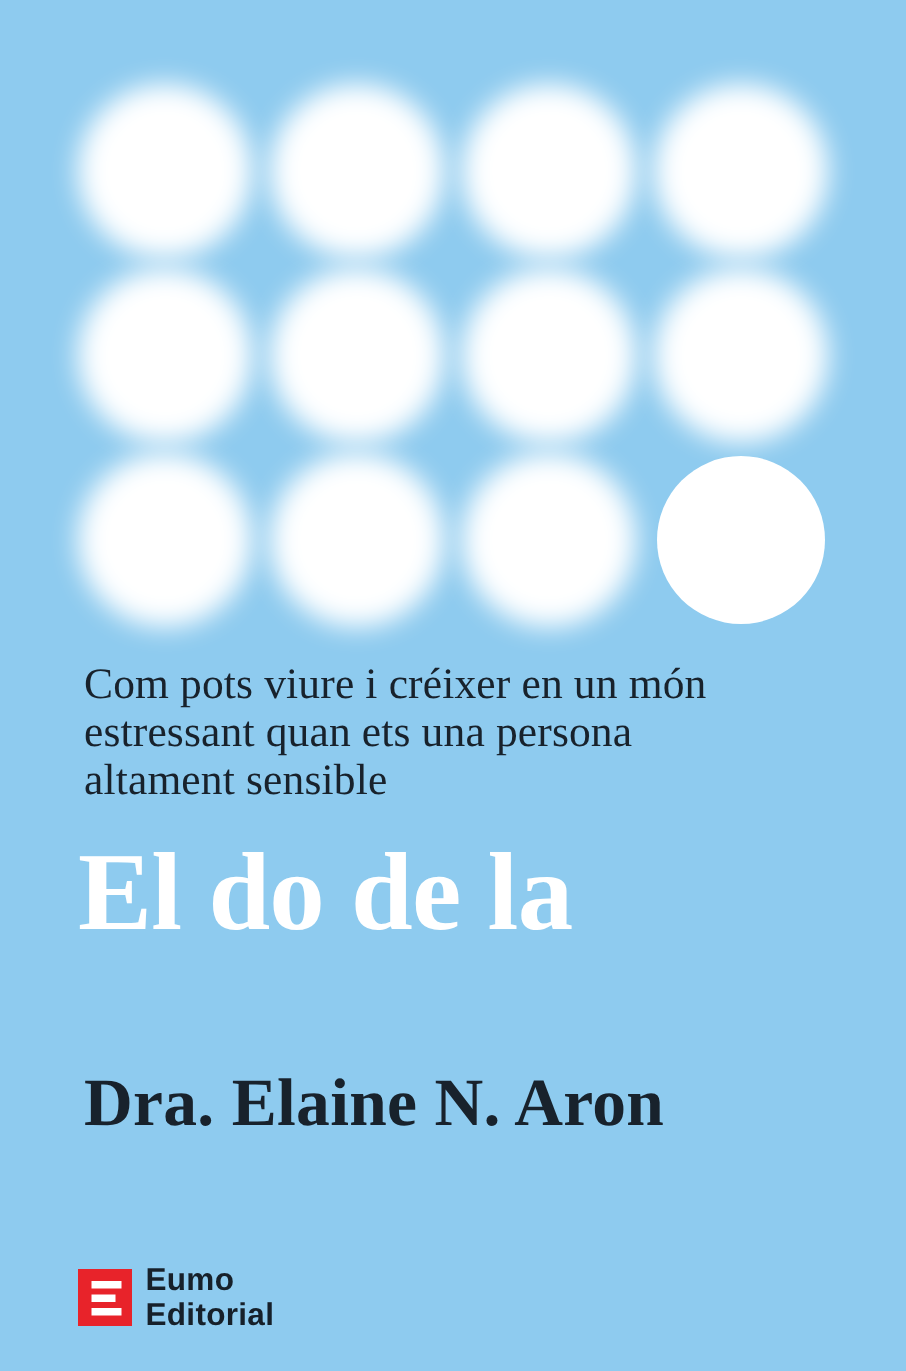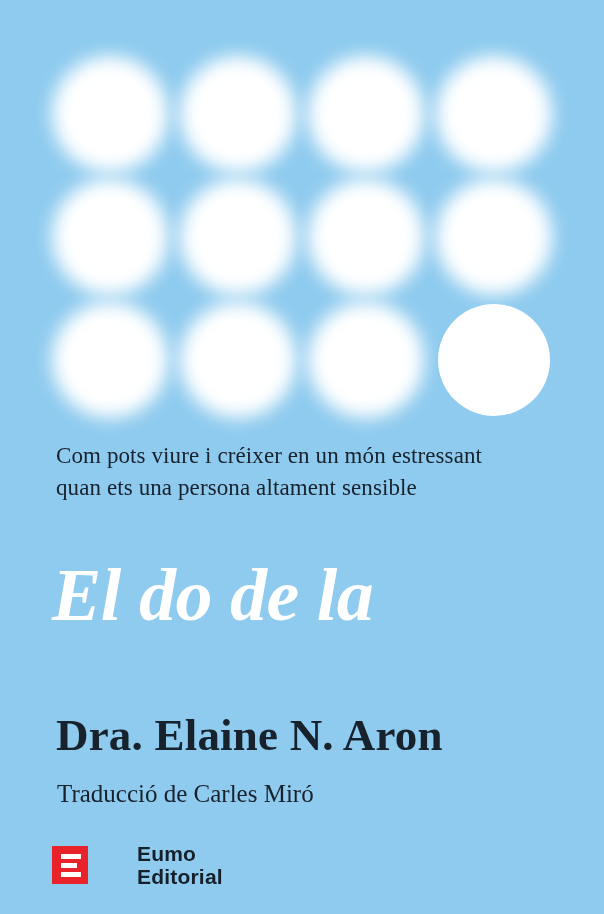--- a/index.html
+++ b/index.html
@@ -43,39 +43,38 @@
     height: 112px;
   }
 
   
   .subtitle {
     position: absolute;
     left: 56px;
     top: 440px;
     width: 470px;
     font-family: "Liberation Serif", serif;
-    font-size: 23px;
+    font-size: 29px;
     line-height: 32px;
     color: #18222c;
     letter-spacing: 0.1px;
   }
 
   
   .title {
     position: absolute;
     left: 52px;
     top: 556px;
     width: 520px;
     font-family: "Liberation Serif", serif;
     font-weight: bold;
     font-size: 74px;
     line-height: 78px;
     color: #ffffff;
     letter-spacing: -0.5px;
-    font-style: italic;
   }
 
   
   .author {
     position: absolute;
     left: 56px;
     top: 712px;
     width: 520px;
     font-family: "Liberation Serif", serif;
     font-weight: bold;
@@ -122,21 +121,20 @@
   .pub-mark .bar.b1 { top: 8px; }
   .pub-mark .bar.b2 { top: 17px; width: 16px; }
   .pub-mark .bar.b3 { top: 26px; }
   .pub-text {
     font-family: "Liberation Sans", sans-serif;
     font-weight: bold;
     font-size: 21px;
     color: #16202a;
     letter-spacing: 0.2px;
     line-height: 23px;
-    margin-left: 40px;
   }
 </style>
 </head>
 <body>
 
 <div class="cover">
 
   <div class="dot-grid">
     <div class="dot" style="left:0px;   top:0px;"></div>
     <div class="dot" style="left:128px; top:0px;"></div>
@@ -155,21 +153,20 @@
   </div>
 
   <div class="subtitle">Com pots viure i créixer en un món estressant quan ets una persona altament sensible</div>
 
   <div class="title">
     <div>El do de la</div>
   </div>
 
   <div class="author">Dra. Elaine N. Aron</div>
 
-  <div class="translator">Traducció de Carles Miró</div>
 
   <div class="publisher">
     <div class="pub-mark">
       <div class="bar b1"></div>
       <div class="bar b2"></div>
       <div class="bar b3"></div>
     </div>
     <div class="pub-text">
       <div>Eumo</div>
       <div>Editorial</div>

